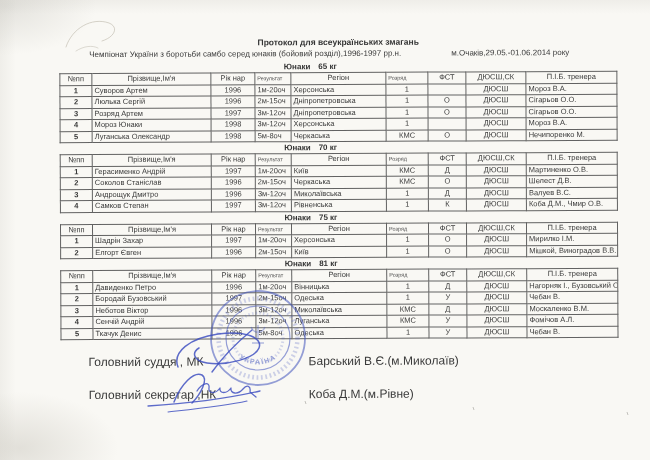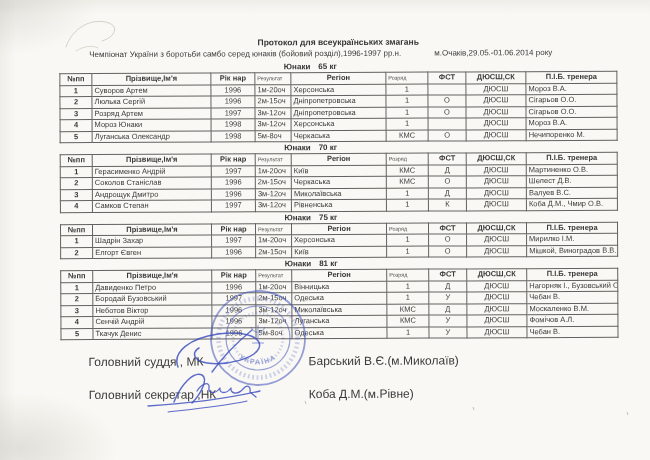--- a/index.html
+++ b/index.html
@@ -16,32 +16,32 @@
   .content {
     position:absolute; left:60px; top:36px; width:558px;
     transform:rotate(-0.25deg); color:#3a3a3a;
   }
   .doc-title {
     text-align:center; font-weight:bold; font-size:8.5px;
     height:12px; line-height:12px; color:#353535;
   }
   .subtitle { position:relative; height:13px; font-size:8px; }
   .subtitle-left  { position:absolute; left:30px;  top:1px; white-space:nowrap; }
-  .subtitle-right { position:absolute; left:375px; top:1px; white-space:nowrap; }
+  .subtitle-right { position:absolute; left:392px; top:1px; white-space:nowrap; }
   .weight-heading {
     height:11px; line-height:11px; text-align:center; font-weight:bold;
     font-size:8px; color:#353535; transform:translateX(-28px);
   }
   .weight-heading .group { margin-right:8px;text-align:center; }
   table { border-collapse:collapse; width:558px; table-layout:fixed; }
   th, td {
     border:1px solid #626262; padding:0 2px; height:10.5px; line-height:10px;
     font-size:7.5px; color:#3a3a3a; white-space:nowrap; overflow:hidden;
   }
-  th { font-weight:bold; text-align:center; font-size:7.5px; }
+  th { font-weight:normal; text-align:center; font-size:7.5px; }
   th.c3, th.c5 { font-size:5.5px; font-weight:normal; color:#555; text-align:left; }
   .c0{width:27px} .c1{width:114px} .c2{width:39px} .c3{width:31px}
   .c4{width:90px} .c5{width:37px} .c6{width:33px} .c7{width:55px}
   td.c0 { text-align:center; font-weight:bold; }
   td.c2, td.c5, td.c6, td.c7 { text-align:center; }
   td.c1, td.c3, td.c4, td.c8 { text-align:left; }
   .sig-block { margin-top:6px; }
   .sig-row { position:relative; height:33px; }
   .sig-role { position:absolute; left:28px; top:9px; font-size:12px; white-space:nowrap; }
   .sig-name { position:absolute; left:248px; top:9px; font-size:12px; white-space:nowrap; }

